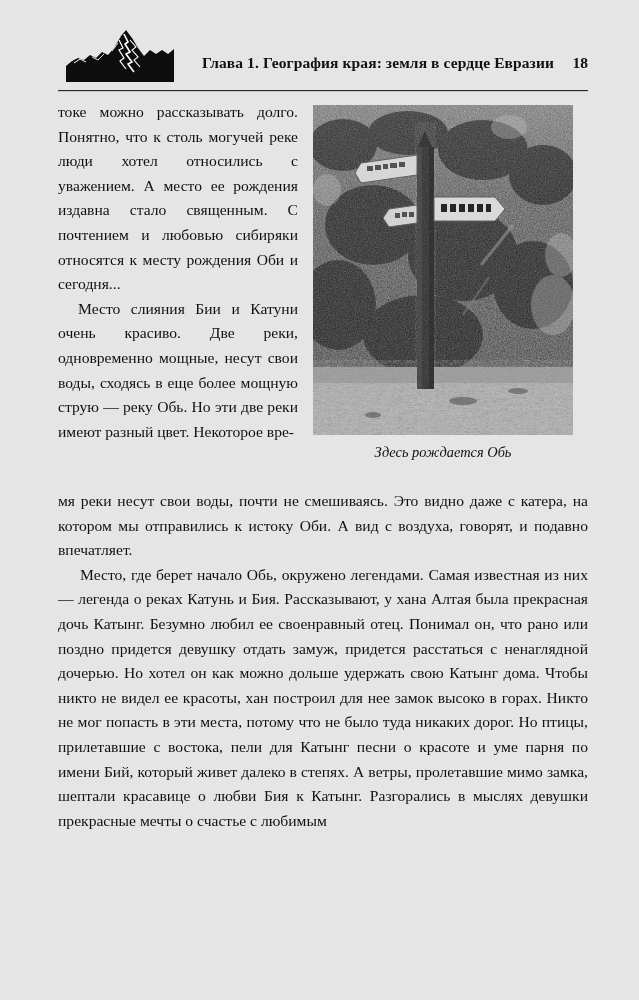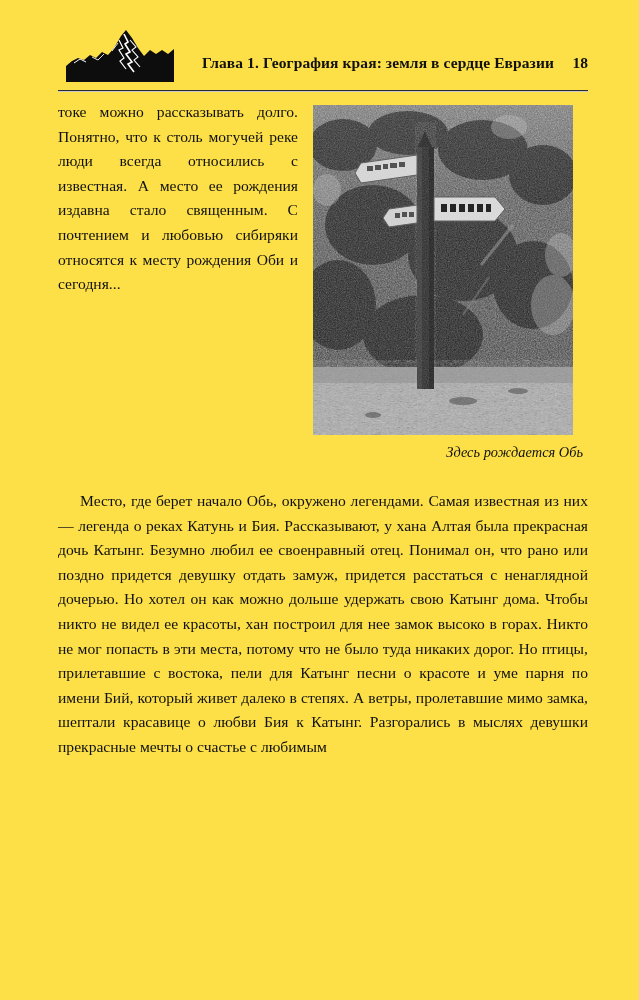--- a/index.html
+++ b/index.html
@@ -4,21 +4,21 @@
 <style>
   html, body {
     margin: 0;
     padding: 0;
     background: #ffffff;
   }
   .page {
     position: relative;
     width: 639px;
     height: 1000px;
-    background: #fde047;
+    background: #e5e5e5;
     overflow: hidden;
     font-family: "Liberation Serif", "DejaVu Serif", serif;
     color: #111111;
   }
 
   
   .running-head {
     position: absolute;
     left: 58px;
     top: 28px;
@@ -98,21 +98,21 @@
     inset: 0;
     overflow: hidden;
     background: #3a3a3a;
   }
   .photo svg { display: block; }
   .caption {
     position: absolute;
     left: -10px;
     width: 280px;
     top: 338px;
-    text-align: right;
+    text-align: center;
     font-style: italic;
     font-size: 14.4px;
     line-height: 18px;
   }
 
   .body-full {
     position: absolute;
     left: 58px;
     top: 489px;
     width: 530px;
@@ -149,21 +149,22 @@
         <path d="M26,29 L32,32 L38,26" stroke="#ffffff" stroke-width="0.9" fill="none"></path>
         <path d="M46,23 L52,15" stroke="#ffffff" stroke-width="0.9" fill="none"></path>
       </svg>
     </div>
     <div class="head-title">Глава 1. География края: земля в сердце Евразии</div>
     <div class="head-page">18</div>
     <div class="head-line"></div>
   </div>
 
   <div class="col-left">
-    <p>токе можно рассказывать долго. Понятно, что к столь могучей реке люди всегда относились с известная. А место ее рождения издавна стало священным. С почтением и любовью сибиряки относятся к месту рождения Оби и сегодня...</p>
+    <p>токе можно рассказывать долго. Понятно, что к столь могучей реке люди хотел относились с уважением. А место ее рождения издавна стало священным. С почтением и любовью сибиряки относятся к месту рождения Оби и сегодня...</p>
+    <p class="indent">Место слияния Бии и Катуни очень красиво. Две реки, одновременно мощные, несут свои воды, сходясь в еще более мощную струю — реку Обь. Но эти две реки имеют разный цвет. Некоторое вре-</p>
   </div>
 
   <figure class="figure" style="margin:0;">
     <div class="photo">
       <svg viewBox="0 0 260 330" width="260" height="330" aria-hidden="true">
         <defs>
           <filter id="grain">
             <feTurbulence type="fractalNoise" baseFrequency="0.9" numOctaves="4" seed="7"></feTurbulence>
             <feColorMatrix type="saturate" values="0"></feColorMatrix>
             <feComponentTransfer>
@@ -260,16 +261,17 @@
           <path d="M150,210 L176,172" stroke="#8a8a8a" stroke-width="2" opacity="0.45" fill="none"></path>
         </g>
 
         <rect x="0" y="0" width="260" height="330" filter="url(#grain)" opacity="0.22"></rect>
       </svg>
     </div>
     <figcaption class="caption">Здесь рождается Обь</figcaption>
   </figure>
 
   <div class="body-full">
+    <p class="cont">мя реки несут свои воды, почти не смешиваясь. Это видно даже с катера, на котором мы отправились к истоку Оби. А вид с воздуха, говорят, и подавно впечатляет.</p>
     <p class="indent">Место, где берет начало Обь, окружено легендами. Самая известная из них — легенда о реках Катунь и Бия. Рассказывают, у хана Алтая была прекрасная дочь Катынг. Безумно любил ее своенравный отец. Понимал он, что рано или поздно придется девушку отдать замуж, придется расстаться с ненаглядной дочерью. Но хотел он как можно дольше удержать свою Катынг дома. Чтобы никто не видел ее красоты, хан построил для нее замок высоко в горах. Никто не мог попасть в эти места, потому что не было туда никаких дорог. Но птицы, прилетавшие с востока, пели для Катынг песни о красоте и уме парня по имени Бий, который живет далеко в степях. А ветры, пролетавшие мимо замка, шептали красавице о любви Бия к Катынг. Разгорались в мыслях девушки прекрасные мечты о счастье с любимым</p>
   </div>
 
 </div>
 
 </body></html>

